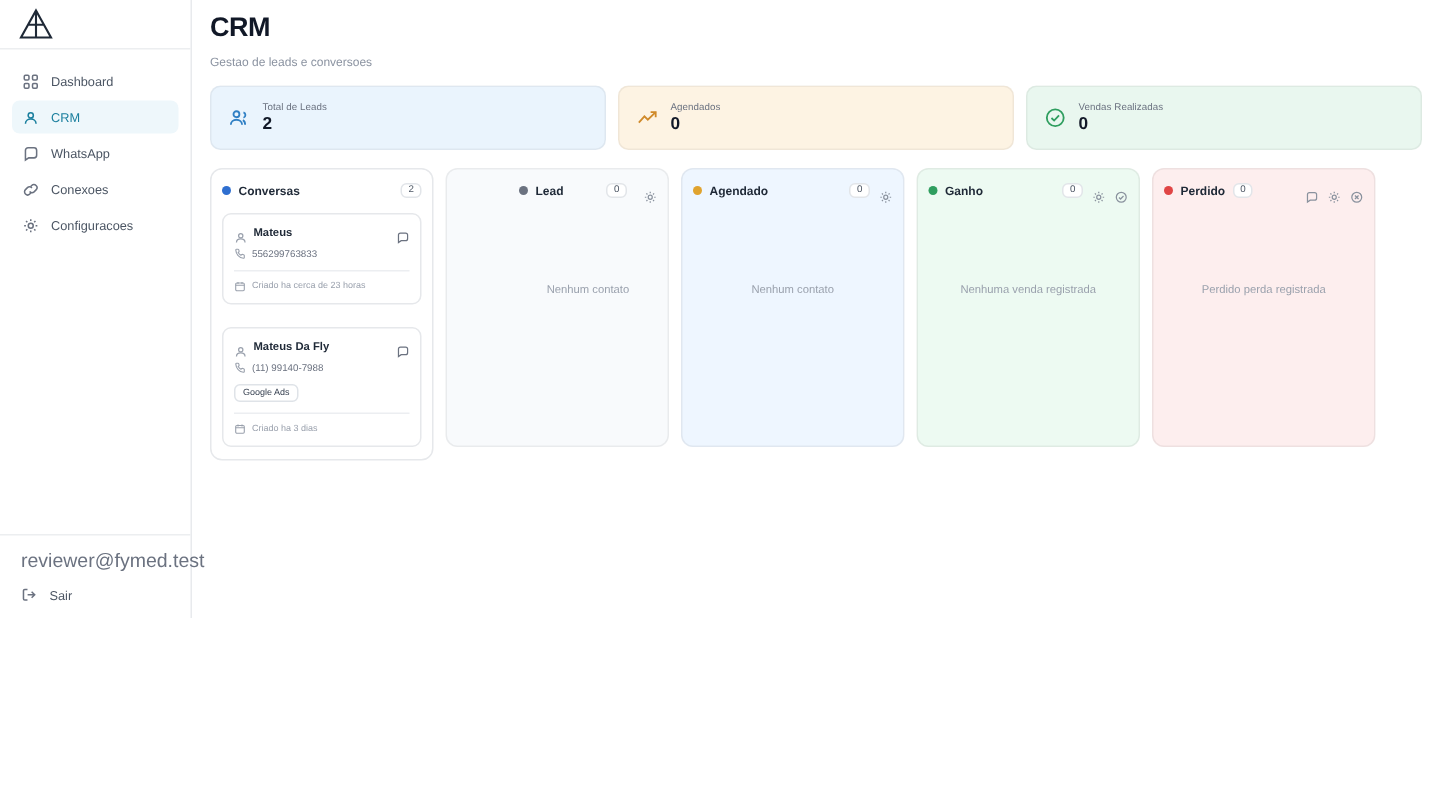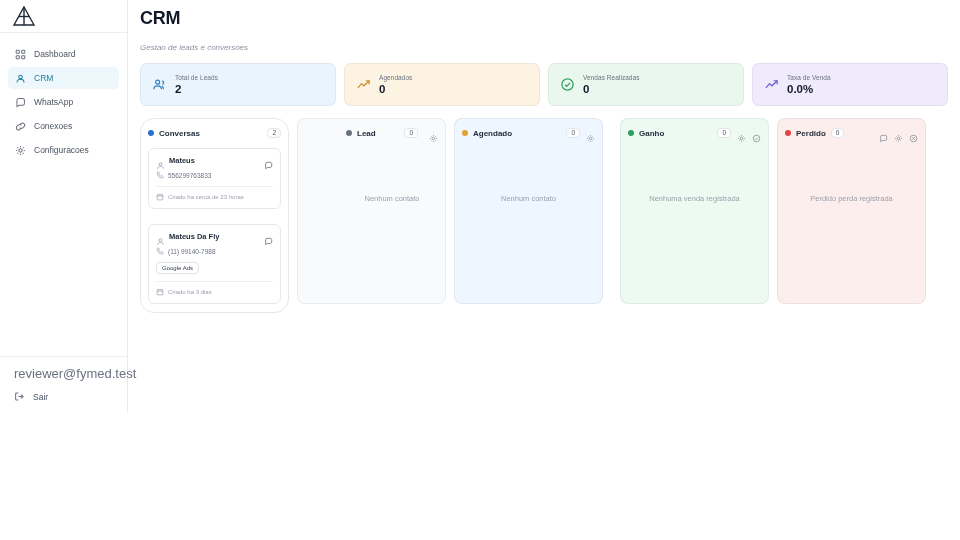--- a/index.html
+++ b/index.html
@@ -51,21 +51,21 @@
   .logout {
     display: flex; align-items: center; gap: 8px;
     font-size: 8.5px; color: #4b5563;
     padding-left: 14px; cursor: pointer; text-align: center;
   }
   .logout .ico { width: 11px; height: 11px; color: #6b7280; }
 
   
   .main { flex: 1; height: 540px; padding: 8px 12px 0 12px; overflow: hidden; }
   .page-title { font-size: 18px; font-weight: bold; letter-spacing: -0.3px; color: #111827; }
-  .page-sub { font-size: 8px; color: #8b93a1; margin-top: 14px; font-style: italic; }
+  .page-sub { font-size: 8px; color: #8b93a1; margin-top: 8px; }
 
   
   .stats { display: flex; gap: 8px; margin-top: 11px; }
   .stat {
     flex: 1; height: 43px; border-radius: 7px;
     border: 1px solid rgba(0,0,0,0.05);
     display: flex; align-items: center; gap: 8px;
     padding: 0 11px;
   }
   .stat .sico { width: 15px; height: 15px; flex: none; }
@@ -79,24 +79,24 @@
 
   
   .board { display: flex; gap: 8px; margin-top: 12px; align-items: flex-start; }
   .col {
     width: 149px; border-radius: 8px;
     border: 1px solid rgba(0,0,0,0.06);
     padding: 7px 7px 8px 7px;
     min-height: 186px;
     display: flex; flex-direction: column;
   }
-  .col.conversas { background: #ffffff; border-color: #e6e8eb; border-radius: 14px; }
+  .col.conversas { background: #ffffff; border-color: #e6e8eb; }
   .col.lead      { background: #f8fafc; padding-left: 48px; }
   .col.agendado  { background: #eef6ff; }
-  .col.ganho     { background: #edfaf2; margin-left: 9px; }
+  .col.ganho     { background: #edfaf2; }
   .col.perdido   { background: #fdeeee; }
   .col-head {
     display: flex; align-items: center; gap: 5px;
     height: 14px; margin-bottom: 8px;
   }
   .dot { width: 6px; height: 6px; border-radius: 50%; flex: none; }
   .col-title { font-size: 8px; font-weight: bold; color: #1f2937; }
   .count {
     font-size: 6.5px; color: #4b5563; background: #ffffff;
     border: 1px solid #e2e5e9; border-radius: 4px;
@@ -256,32 +256,20 @@
               <path d="M5.3 8.2 7.2 10l3.5-3.7"></path>
           </svg>
         </span>
         <div>
           <div class="slabel">Vendas Realizadas</div>
           <div class="sval">0</div>
         </div>
       </div>
 
 
-      <div class="stat stat-violet">
-        <span class="sico">
-          <svg viewBox="0 0 16 16" fill="none" stroke="#6d5bd0" stroke-width="1.3">
-            <path d="M2 11.5 6 7l2.4 2.4L14 4"></path>
-              <path d="M10.4 4H14v3.6"></path>
-          </svg>
-        </span>
-        <div>
-          <div class="slabel">Taxa de Venda</div>
-          <div class="sval">0.0%</div>
-        </div>
-      </div>
     </section>
 
     <section class="board">
 
       <div class="col conversas">
         <div class="col-head">
           <span class="dot" style="background:#2f6fd0"></span>
           <span class="col-title">Conversas</span>
           <span class="count" style="margin-left:auto">2</span>
         </div>

